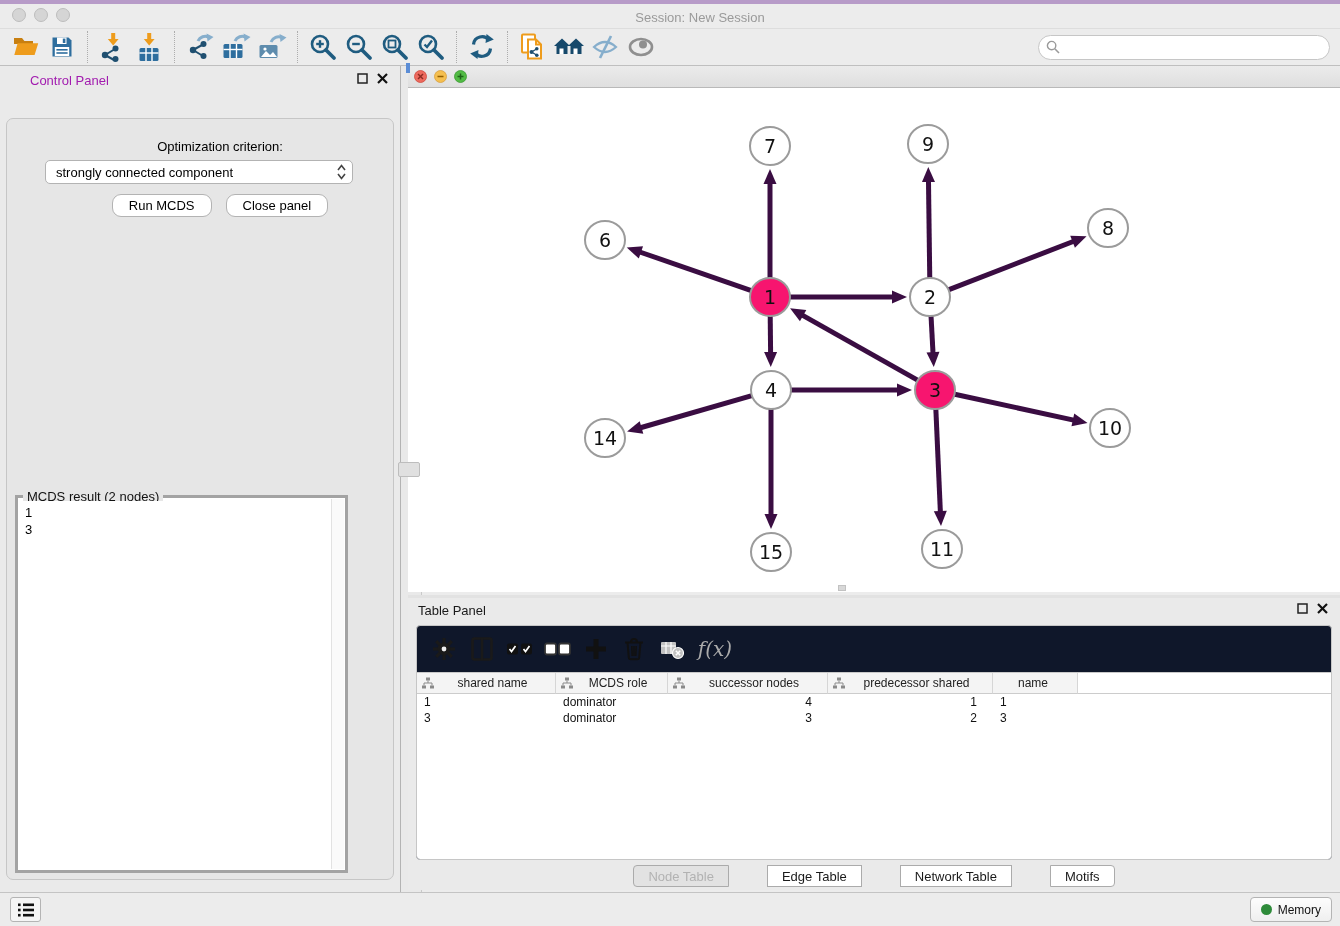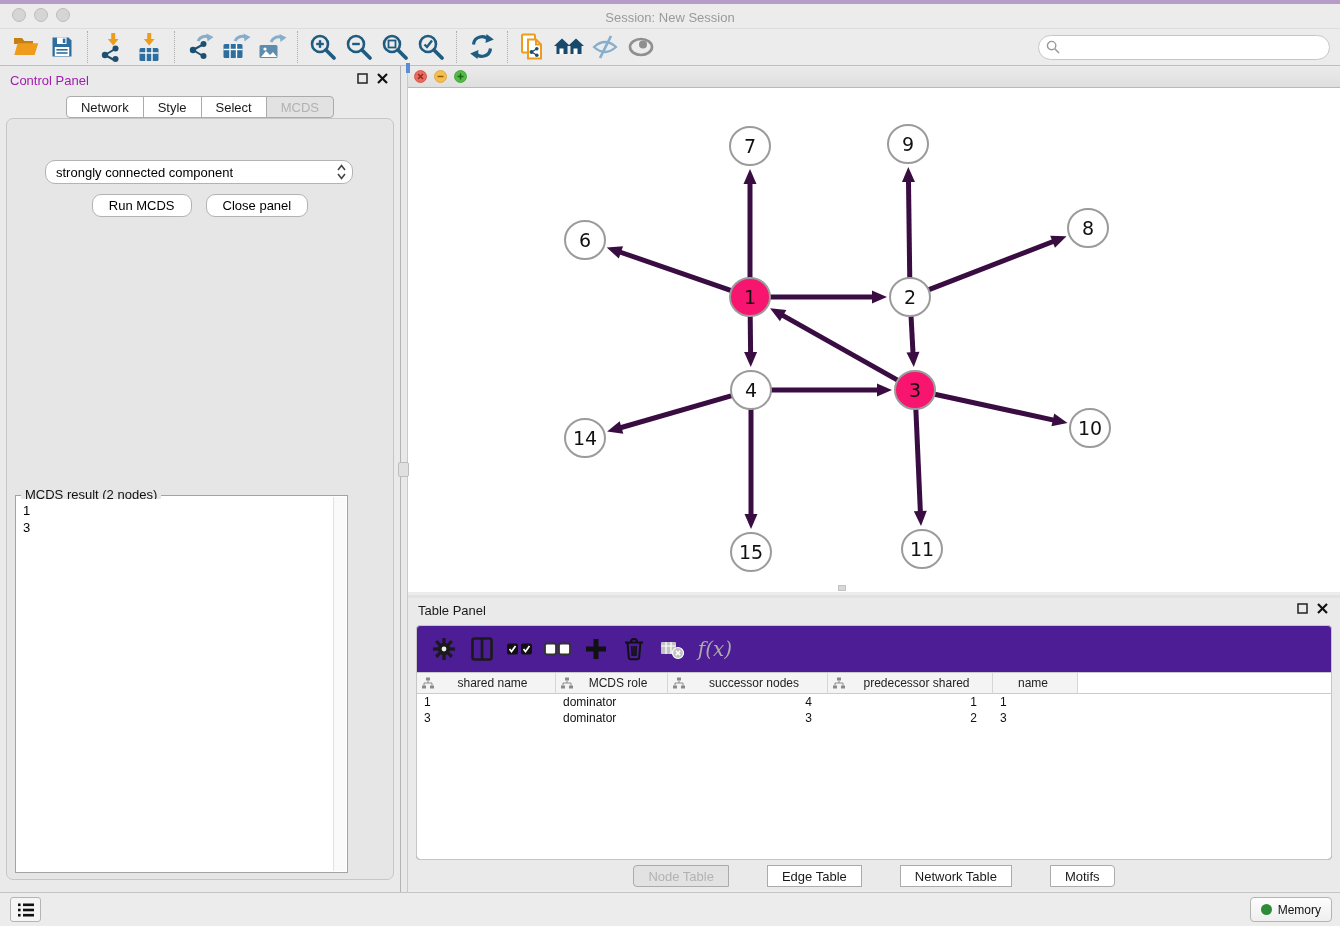--- a/index.html
+++ b/index.html
@@ -1,18 +1,18 @@
 <!DOCTYPE html>
 <html><head>
 <meta charset="utf-8">
 <style>
   * { box-sizing: border-box; margin: 0; padding: 0; }
   html,body { width:1340px; height:926px; }
   body { font-family: "Liberation Sans", sans-serif; background:#ECECEC; position:relative; overflow:hidden; }
-  .abs { position:absolute; }
+  .abs { position:absolute;padding-left:20px; }
 
   
   #top-strip { left:0; top:0; width:1340px; height:4px; background:#B79BC8; }
   #titlebar { left:0; top:4px; width:1340px; height:24px; background:#ECECEC; }
   #titlebar .lights { position:absolute; left:12px; top:4px; display:flex; gap:8px; }
   #titlebar .light { width:14px; height:14px; border-radius:50%; background:#D5D5D5; border:1px solid #BDBDBD; }
   #window-title { width:100%; text-align:center; top:6px; font-size:13px; color:#9A9A9A; }
 
   
   #main-toolbar { left:0; top:28px; width:1340px; height:38px; background:#ECECEC; border-top:1px solid #DDD; border-bottom:1px solid #BFBFBF; display:flex; align-items:center; padding-left:8px; }
@@ -25,46 +25,46 @@
   #control-panel { left:0; top:66px; width:400px; height:826px; background:#EAEAEA; }
   #cp-title { left:10px; top:7px; font-size:13px; color:#a21caf; }
   .panel-btns { position:absolute; right:12px; top:7px; display:flex; gap:9px; align-items:center; }
   #cp-tabs { top:30px; left:0; width:100%; display:flex; justify-content:center; position:absolute; z-index:2; }
   .tab { height:22px; padding:0 14px; background:#fff; border:1px solid #ABABAB; font-size:13px; display:flex; align-items:center; margin-left:-1px; color:#1a1a1a; }
   .tab:first-child { border-top-left-radius:4px; border-bottom-left-radius:4px; margin-left:0; }
   .tab:last-child { border-top-right-radius:4px; border-bottom-right-radius:4px; }
   .tab.disabled { background:#E2E2E2; color:#B2B2B2; }
   #cp-box { left:6px; top:52px; width:388px; height:762px; background:#E6E6E6; border:1px solid #C6C6C6; border-radius:7px; }
   #opt-label { top:20px; width:100%; text-align:center; font-size:13px; position:absolute; }
-  #criterion-select { left:38px; top:41px; width:308px; height:24px; background:#fff; border:1px solid #B3B3B3; border-radius:10px; display:flex; align-items:center; font-size:13px; padding-left:10px; position:absolute; }
+  #criterion-select { left:38px; top:41px; width:308px; height:24px; background:#fff; border:1px solid #B3B3B3; border-radius:5px; display:flex; align-items:center; font-size:13px; padding-left:10px; position:absolute; }
   #criterion-select .stepper { margin-left:auto; margin-right:6px; }
   #cp-buttons { top:75px; width:100%; display:flex; justify-content:center; gap:14px; position:absolute; }
   .soft-btn { height:23px; background:#fff; border:1px solid #B3B3B3; border-radius:9px; font-size:13px; padding:0 16px; font-family:"Liberation Sans",sans-serif; }
-  #mcds-fieldset { left:8px; top:376px; width:333px; height:378px; border:1px solid #a3a3a3; position:absolute; background:#fff; }
+  #mcds-fieldset { left:8px; top:376px; width:333px; height:378px; border:3px solid #a3a3a3; position:absolute; background:#fff; }
   #mcds-legend { position:absolute; top:-9px; left:5px; background:#E6E6E6; padding:0 4px; font-size:13px; color:#111; }
   #mcds-list { position:absolute; left:1px; top:3px; right:14px; bottom:1px; background:#fff; font-size:13px; padding:3px 0 0 6px; line-height:17px; }
   #mcds-scroll { position:absolute; right:1px; top:1px; width:13px; bottom:1px; background:#FAFAFA; border-left:1px solid #E2E2E2; }
 
   
   #splitter { left:400px; top:66px; width:8px; height:826px; background:#E9E9E9; border-left:1px solid #B3B3B3; border-right:1px solid #C9C9C9; }
   #splitter-handle { left:398px; top:462px; width:11px; height:15px; background:#E0E0E0; border:1px solid #BDBDBD; border-radius:2px; z-index:3; }
 
   
   #network-window { left:408px; top:66px; width:932px; height:526px; background:#fff; }
   #nw-titlebar { left:0; top:0; width:100%; height:22px; background:linear-gradient(#EBEBEB,#DFDFDF); border-bottom:1px solid #B9B9B9; }
   #nw-lights { position:absolute; left:6px; top:4px; display:flex; gap:7px; }
   #nw-title { width:100%; text-align:center; top:4px; font-size:13px; color:#111; position:absolute; }
   #graph-canvas { left:0; top:22px; width:932px; height:504px; background:#fff; }
   #canvas-thumb { left:430px; top:497px; width:8px; height:6px; background:#D8D8D8; border:1px solid #C2C2C2; position:absolute; }
   #nw-corner-mark { left:-2px; top:-3px; width:4px; height:10px; background:#5B8DD6; position:absolute; }
 
   
   #table-panel { left:408px; top:595px; width:932px; height:295px; background:#EAEAEA; border-top:3px solid #E2E2E2; }
   #tp-title { left:10px; top:5px; font-size:13px; color:#1a1a1a; position:absolute; }
-  #tp-box { left:8px; top:27px; width:916px; height:235px; background:#4c1d95; border:1px solid #C6C6C6; border-radius:4px; position:absolute; overflow:hidden; }
+  #tp-box { left:8px; top:27px; width:916px; height:235px; background:#0f172a; border:1px solid #C6C6C6; border-radius:4px; position:absolute; overflow:hidden; }
   #tp-toolbar { display:flex; align-items:center; height:46px; padding-left:10px; gap:4px; }
   .tp-icon { width:34px; height:34px; display:flex; align-items:center; justify-content:center; }
   #node-table { position:absolute; left:0px; top:46px; right:0; bottom:0; background:#fff; border-top:1px solid #C9C9C9; }
   .tgrid { display:grid; grid-template-columns:139px 112px 160px 165px 85px 1fr; }
   #table-header .th { height:21px; background:#F4F4F4; border-bottom:1px solid #CCCCCC; border-right:1px solid #D6D6D6; display:flex; align-items:center; font-size:12px; color:#222; position:relative; }
   #table-header .th .hier { margin-left:5px; display:flex; }
   #table-header .th .th-label { flex:1; text-align:center; padding-right:4px; }
   #table-header .th.filler { background:#fff; border-right:none; }
   #table-rows .td { height:16px; font-size:12px; color:#111; display:flex; align-items:center; }
   #table-rows .td.left { justify-content:flex-start; padding-left:7px; }
@@ -255,27 +255,22 @@
     <svg width="11" height="11" viewBox="0 0 11 11">
         <rect x="1" y="1" width="9" height="9" stroke="#222" stroke-width="1.5" fill="none"></rect>
       </svg>
     <svg width="11" height="11" viewBox="0 0 11 11">
         <g stroke="#111" stroke-width="2.2">
           <line x1="1" y1="1" x2="10" y2="10"></line>
           <line x1="10" y1="1" x2="1" y2="10"></line>
         </g>
       </svg>
   </div>
-  <div id="cp-tabs">
-      <div class="tab">Network</div>
-      <div class="tab">Style</div>
-      <div class="tab">Select</div>
-      <div class="tab disabled">MCDS</div>
-    </div>
   <div id="cp-box" class="abs">
+    <div id="opt-label">Optimization criterion:</div>
     <div id="criterion-select">
       <span>strongly connected component</span>
       <svg class="stepper" width="9" height="16" viewBox="0 0 9 16">
           <polyline points="1,6 4.5,1.5 8,6" stroke="#444" stroke-width="1.6" fill="none"></polyline>
           <polyline points="1,10 4.5,14.5 8,10" stroke="#444" stroke-width="1.6" fill="none"></polyline>
         </svg>
     </div>
     <div id="cp-buttons">
       <button class="soft-btn">Run MCDS</button>
       <button class="soft-btn">Close panel</button>

